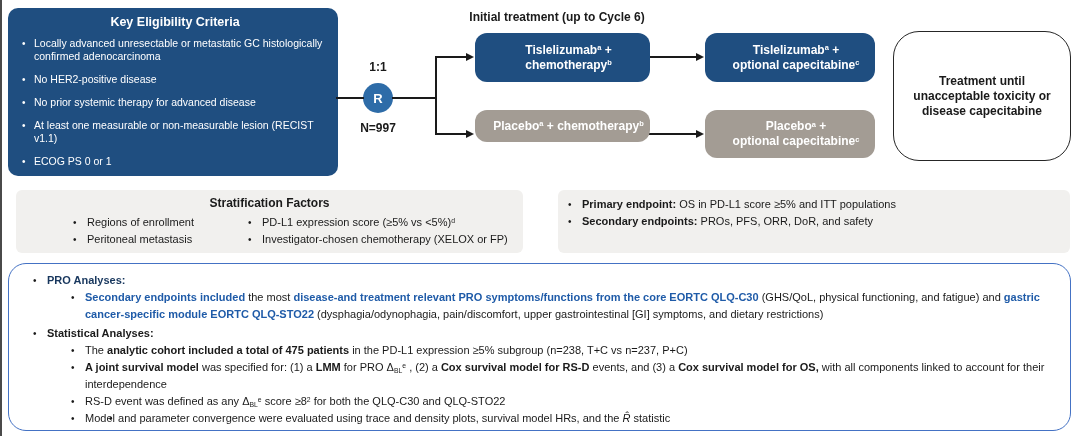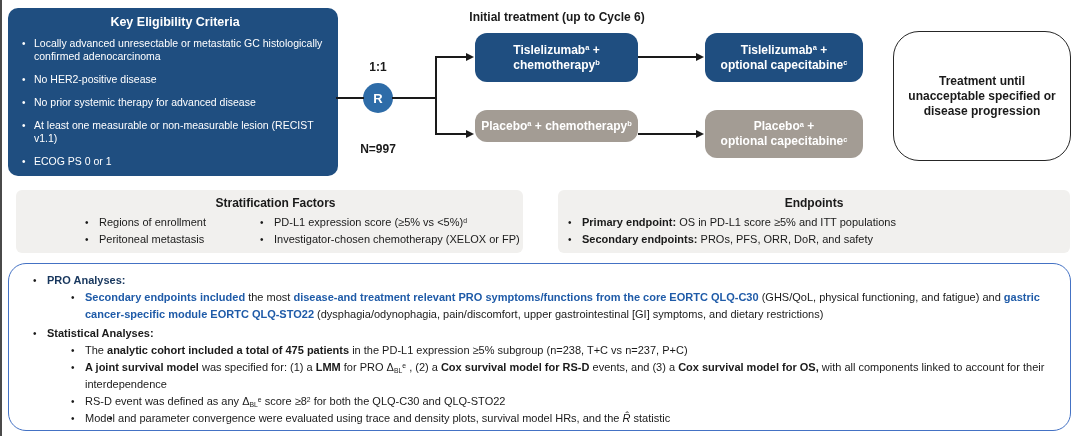--- a/index.html
+++ b/index.html
@@ -11,56 +11,56 @@
   .elig-box{position:absolute;left:8px;top:8px;width:330px;height:168px;background:#1F4E80;
             border-radius:10px;color:#fff;padding:7px 4px 14px 8px;box-sizing:border-box;}
   .elig-title{text-align:center;font-weight:bold;font-size:12.5px;margin-bottom:8px;}
   .elig-list{list-style:none;margin:0;padding:0;font-size:10.5px;line-height:13px;}
   .elig-list li{position:relative;padding-left:18px;margin-bottom:10px;}
   .elig-list .blt{position:absolute;left:6px;font-size:10px;}
 
   
   .ratio,.n-label{position:absolute;font-weight:bold;font-size:12px;text-align:center;}
   .ratio{left:352px;top:60px;width:52px;}
-  .n-label{left:350px;top:121px;width:56px;margin-top:21px;}
+  .n-label{left:350px;top:121px;width:56px;}
   .r-circle{position:absolute;left:363px;top:83px;width:30px;height:30px;border-radius:50%;
             background:#2E6CA8;color:#fff;font-weight:bold;font-size:13px;
             display:flex;align-items:center;justify-content:center;}
 
   
   .hline{position:absolute;height:2px;background:#1a1a1a;}
   .vline{position:absolute;width:2px;background:#1a1a1a;}
   .ah{position:absolute;width:0;height:0;border-left:8px solid #1a1a1a;
       border-top:4.5px solid transparent;border-bottom:4.5px solid transparent;}
 
   
   .col-header{position:absolute;text-align:center;font-weight:bold;font-size:12px;}
   .h-initial{left:452px;top:10px;width:210px;}
   .h-cycle7{left:706px;top:10px;width:158px;}
 
   
   .arm{position:absolute;border-radius:12px;color:#fff;font-weight:bold;font-size:12px;
        display:flex;flex-direction:column;align-items:center;justify-content:center;
-       text-align:center;line-height:15px;}
+       text-align:center;line-height:15px;padding-left:12px;}
   .blue{background:#1F4E80;}
   .gray{background:#A39C94;}
   .box-tc{left:475px;top:33px;width:163px;height:49px;}
   .box-pc{left:475px;top:110px;width:163px;height:32px;}
   .box-tcap{left:705px;top:33px;width:158px;height:49px;}
   .box-pcap{left:705px;top:110px;width:158px;height:48px;}
 
   
   .outcome-box{position:absolute;left:893px;top:31px;width:178px;height:130px;
                border:1.5px solid #262626;border-radius:26px;background:#fff;
                display:flex;align-items:center;justify-content:center;text-align:center;
                font-weight:bold;font-size:12px;line-height:15px;padding:0 10px;box-sizing:border-box;}
 
   
   .panel{position:absolute;background:#F1F0EE;border-radius:6px;box-sizing:border-box;padding-top:6px;}
-  .strat{left:16px;top:190px;width:507px;height:63px;padding-left:12px;}
+  .strat{left:16px;top:190px;width:507px;height:63px;}
   .endp{left:558px;top:190px;width:512px;height:63px;}
   .panel-title{text-align:center;font-weight:bold;font-size:12px;margin-bottom:4px;}
   .plist{list-style:none;margin:0;padding:0;font-size:11px;line-height:16.5px;}
   .plist li{position:relative;padding-left:16px;}
   .plist .blt{position:absolute;left:2px;top:1px;font-size:10px;}
   .strat-cols{display:flex;}
   .strat-cols .c1{margin-left:55px;width:175px;}
   .endp .plist{margin-left:8px;}
 
   
@@ -129,39 +129,38 @@
   <div class="arm blue box-tcap">
     <div><span>Tislelizumab</span><sup>a</sup><span> +</span></div>
     <div><span>optional capecitabine</span><sup>c</sup></div>
   </div>
   <div class="arm gray box-pcap">
     <div><span>Placebo</span><sup>a</sup><span> +</span></div>
     <div><span>optional capecitabine</span><sup>c</sup></div>
   </div>
 
   <div class="outcome-box">
-    <div>Treatment until unacceptable specified or disease progression</div>
+    <div>Treatment until unacceptable toxicity or disease capecitabine</div>
   </div>
 
   <div class="panel strat">
     <div class="panel-title">Stratification Factors</div>
     <div class="strat-cols">
       <ul class="plist c1">
         <li><span class="blt">•</span><span>Regions of enrollment</span></li>
         <li><span class="blt">•</span><span>Peritoneal metastasis</span></li>
       </ul>
       <ul class="plist c2">
         <li><span class="blt">•</span><span><span>PD-L1 expression score (≥5% vs &lt;5%)</span><sup>d</sup></span></li>
         <li><span class="blt">•</span><span><span>Investigator-chosen chemotherapy (XELOX or FP)</span></span></li>
       </ul>
     </div>
   </div>
 
   <div class="panel endp">
-    <div class="panel-title">Endpoints</div>
     <ul class="plist">
       <li><span class="blt">•</span><span><span class="seg-b">Primary endpoint:</span><span> OS in PD-L1 score ≥5% and ITT populations</span></span></li>
       <li><span class="blt">•</span><span><span class="seg-b">Secondary endpoints:</span><span> PROs, PFS, ORR, DoR, and safety</span></span></li>
     </ul>
   </div>
 
   <div class="notes-box">
     <div id="notes">
         <div class="note-line nl1"><span class="blt">•</span><span><span class="seg-navy">PRO Analyses:</span></span></div>
         <div class="note-line nl2"><span class="blt">•</span><span><span class="seg-bb">Secondary endpoints included</span><span> the most </span><span class="seg-bb">disease-and treatment relevant PRO symptoms/functions from the core EORTC QLQ-C30</span><span> (GHS/QoL, physical functioning, and fatigue) and </span><span class="seg-bb">gastric cancer-specific module EORTC QLQ-STO22</span><span> (dysphagia/odynophagia, pain/discomfort, upper gastrointestinal [GI] symptoms, and dietary restrictions)</span></span></div>

